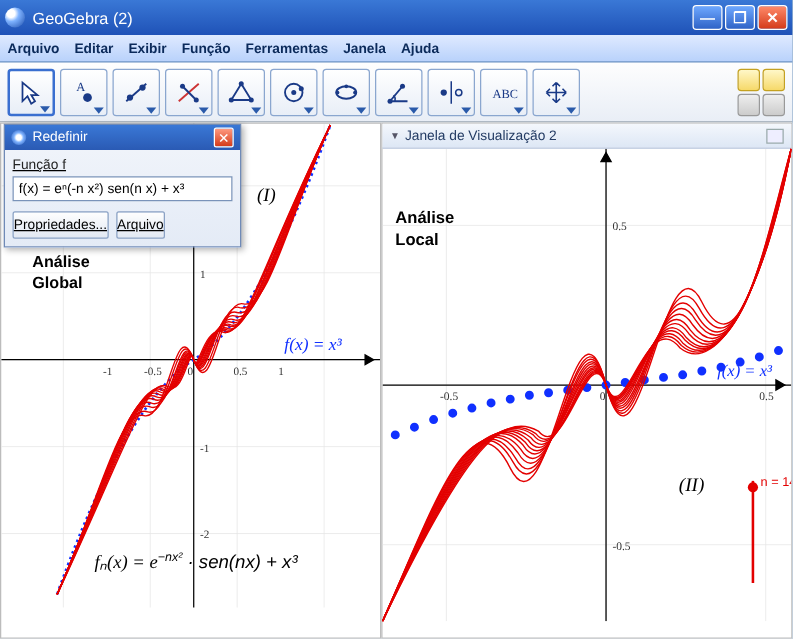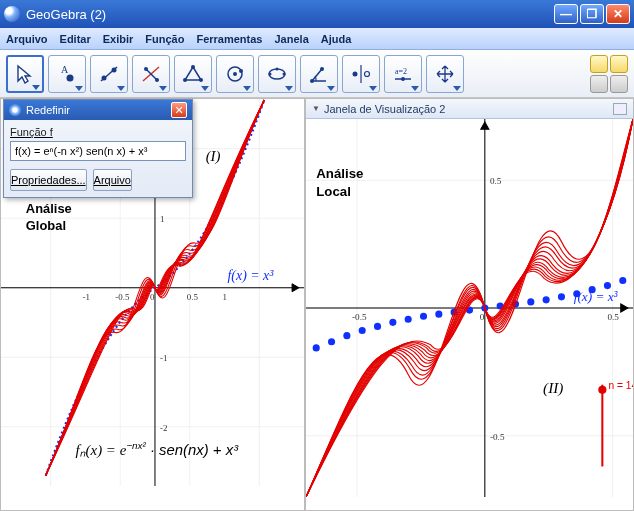--- a/index.html
+++ b/index.html
@@ -128,23 +128,21 @@
       </div>
     <div class="tbtn">
         <svg width="22" height="22">
           <line x1="11" y1="2" x2="11" y2="20" stroke="#1a3a87" stroke-width="1.2"></line>
           <circle cx="5" cy="11" r="2.5" fill="#1a3a87"></circle>
           <circle cx="17" cy="11" r="2.5" fill="none" stroke="#1a3a87" stroke-width="1.2"></circle>
         </svg>
       </div>
     <div class="tbtn">
         <svg width="22" height="22">
-          <text x="3" y="11" font-size="8" font-family="Arial" fill="#1a3a87">a=2</text>
-          <line x1="3" y1="16" x2="19" y2="16" stroke="#1a3a87" stroke-width="1.5"></line>
-          <circle cx="11" cy="16" r="2" fill="#1a3a87"></circle>
+          <text x="2" y="15" font-size="10" font-family="Arial" fill="#1a3a87">ABC</text>
         </svg>
       </div>
     <div class="tbtn">
         <svg width="22" height="22">
           <path d="M11 3 L11 19 M3 11 L19 11 M11 3 L8 6 M11 3 L14 6 M11 19 L8 16 M11 19 L14 16 M3 11 L6 8 M3 11 L6 14 M19 11 L16 8 M19 11 L16 14" stroke="#1a3a87" stroke-width="1.3" fill="none"></path>
         </svg>
       </div>
     <div class="tRight">
       <div style="display:flex;gap:2px">
           <div class="smallbtn"></div>

